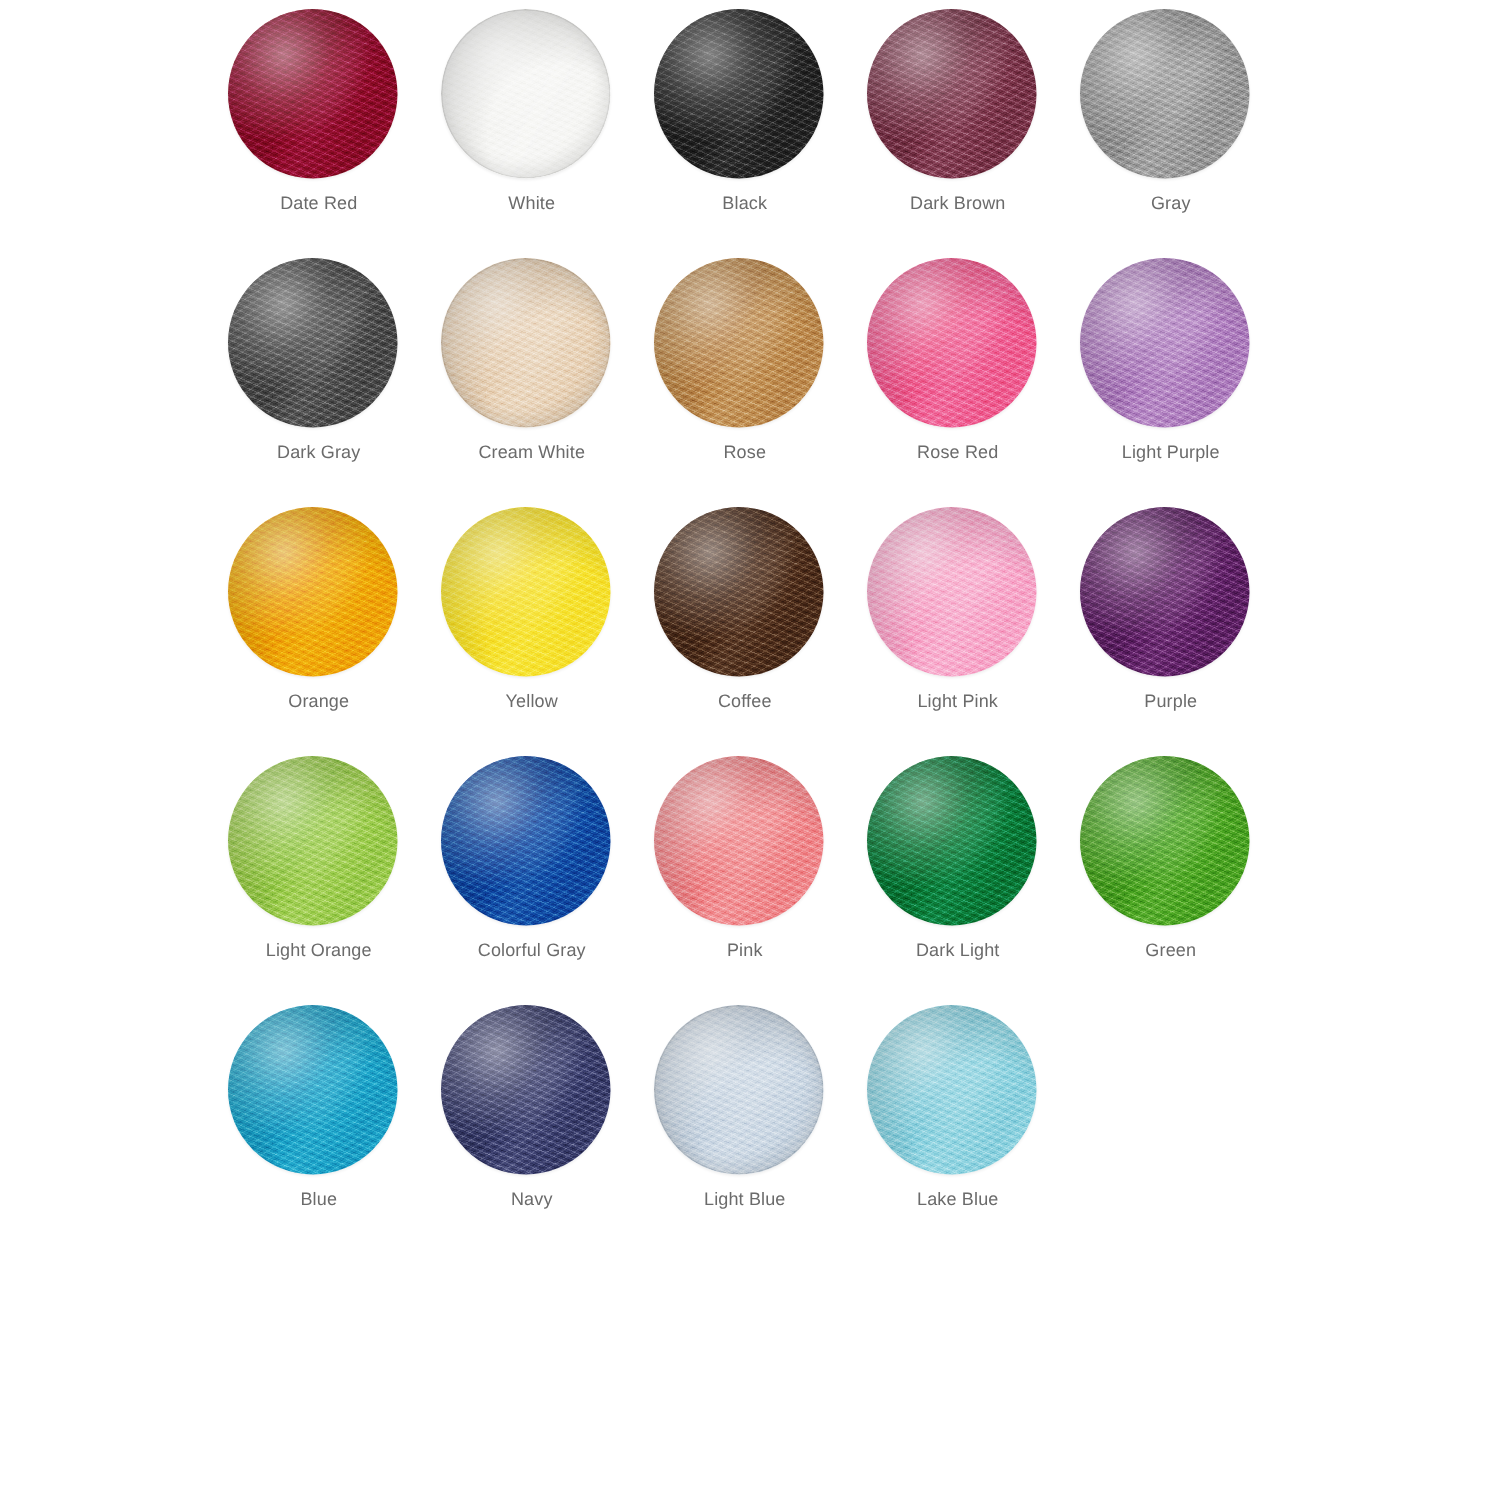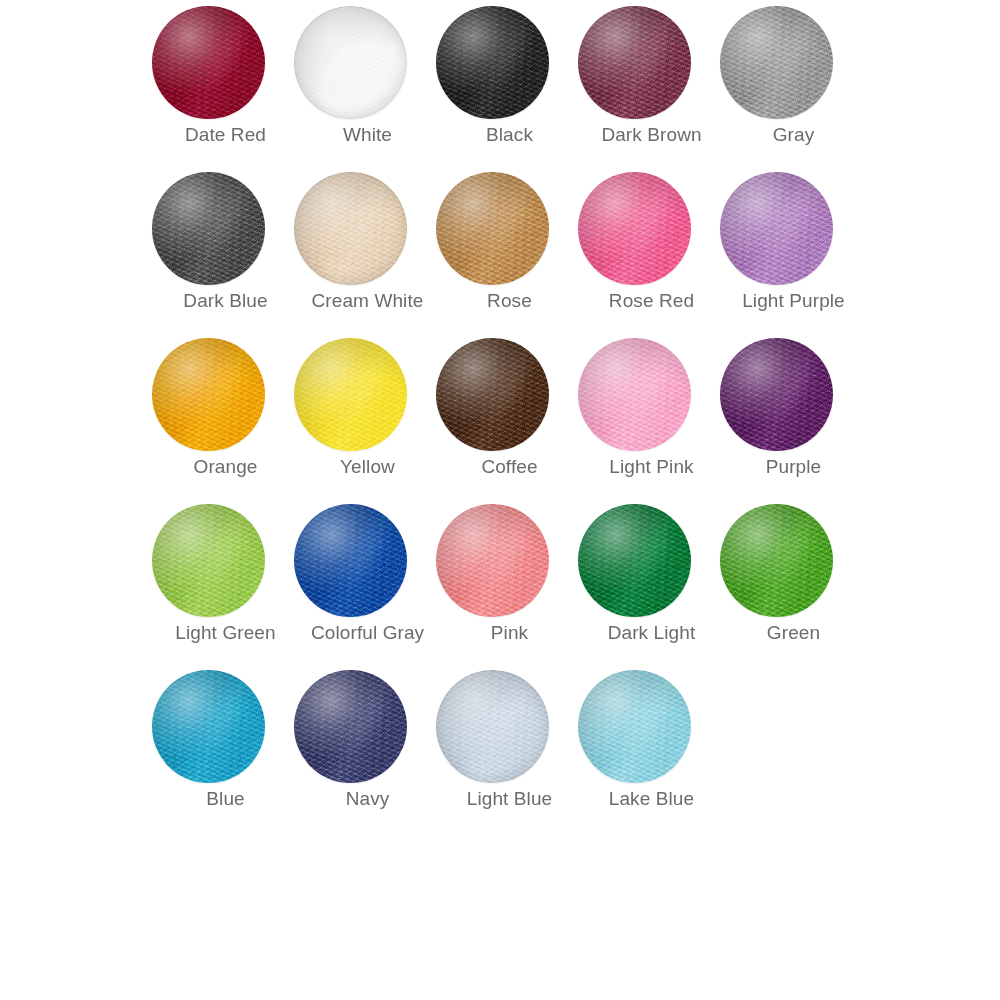--- a/index.html
+++ b/index.html
@@ -124,25 +124,25 @@
   }
   
   .ball.pale .shade {
     box-shadow: inset 0 0 0 1px rgba(0,0,0,0.07),
                 inset -3px -4px 12px rgba(0,0,0,0.10);
   }
 
   
   .swatch-label {
     position: absolute;
-    left: 17px;
+    left: 4px;
     top: 121px;
     width: 113px;
     text-align: center;
-    font-size: 19px;
+    font-size: 12px;
     line-height: 16px;
     color: #6b6b6b;
     letter-spacing: 0.1px;
     white-space: nowrap;
   }
 </style>
 </head>
 <body>
 
 <div id="swatch-grid">
@@ -197,21 +197,21 @@
       <div class="swatch-label">Gray</div>
     </div>
     <div class="swatch-cell">
       <div class="ball" style="--c: #4a4a4a;">
         <div class="sectors"></div>
         <div class="warp-a"></div>
         <div class="warp-b"></div>
         <div class="warp-c"></div>
         <div class="shade"></div>
       </div>
-      <div class="swatch-label">Dark Blue</div>
+      <div class="swatch-label">Dark Gray</div>
     </div>
     <div class="swatch-cell">
       <div class="ball pale" style="--c: #e9d4ba;">
         <div class="sectors"></div>
         <div class="warp-a"></div>
         <div class="warp-b"></div>
         <div class="warp-c"></div>
         <div class="shade"></div>
       </div>
       <div class="swatch-label">Cream White</div>
@@ -297,21 +297,21 @@
       <div class="swatch-label">Purple</div>
     </div>
     <div class="swatch-cell">
       <div class="ball" style="--c: #9ccc4c;">
         <div class="sectors"></div>
         <div class="warp-a"></div>
         <div class="warp-b"></div>
         <div class="warp-c"></div>
         <div class="shade"></div>
       </div>
-      <div class="swatch-label">Light Green</div>
+      <div class="swatch-label">Light Orange</div>
     </div>
     <div class="swatch-cell">
       <div class="ball" style="--c: #1049a5;">
         <div class="sectors"></div>
         <div class="warp-a"></div>
         <div class="warp-b"></div>
         <div class="warp-c"></div>
         <div class="shade"></div>
       </div>
       <div class="swatch-label">Colorful Gray</div>

